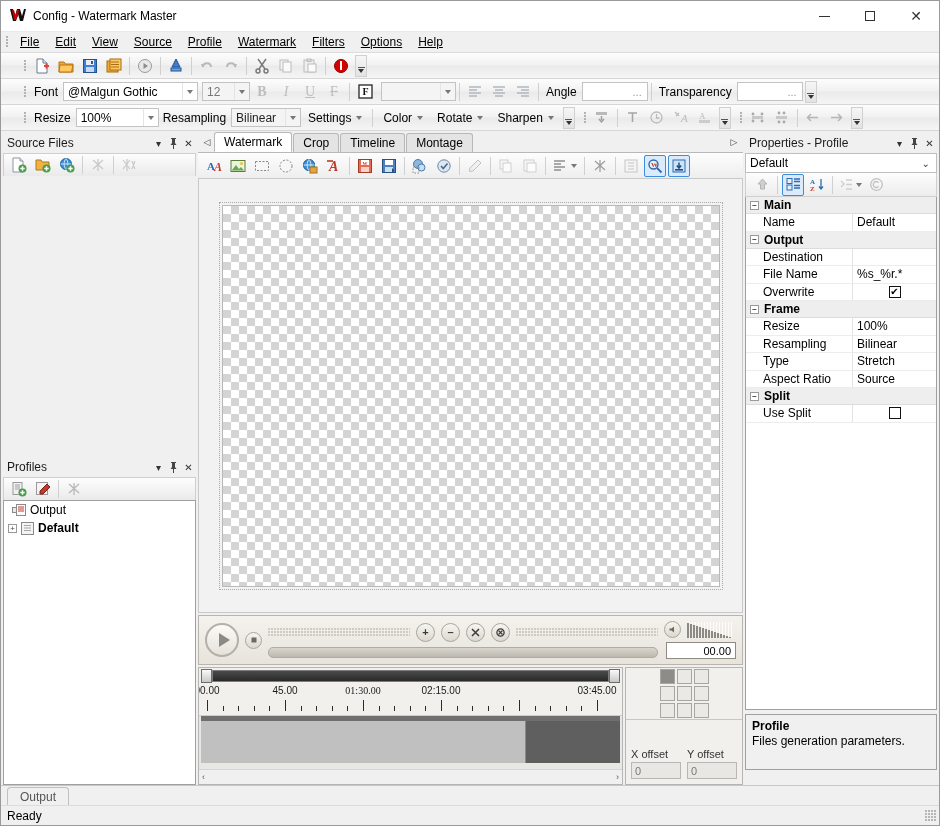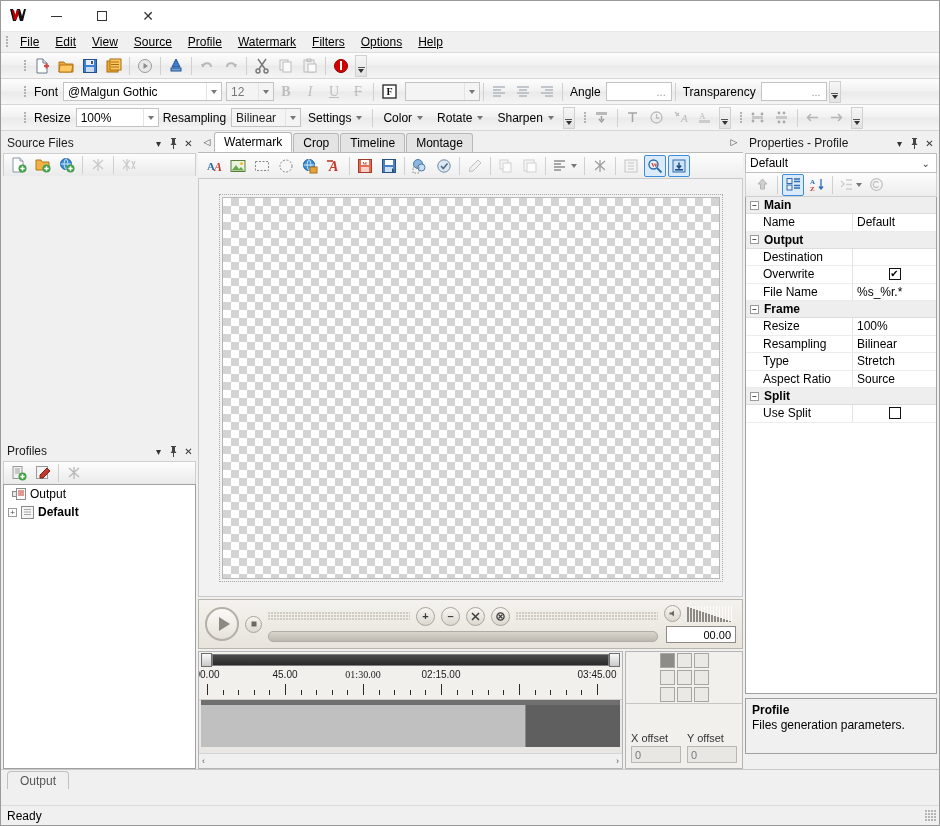--- a/index.html
+++ b/index.html
@@ -291,41 +291,42 @@
   }
   .otab {
     height: 18px; padding: 0 12px; display: flex; align-items: center;
     font-size: 12px; color: #555;
     background: #f0f0f0; border: 1px solid #c0c0c0; border-bottom: none;
     border-radius: 4px 4px 0 0;
   }
   .statusbar {
     height: 20px; flex: 0 0 20px; display: flex; align-items: center;
     padding-left: 6px; font-size: 12px; color: #000;
-    background: #f0f0f0; border-top: 1px solid #dcdcdc; margin-top: 16px;
+    background: #f0f0f0; border-top: 1px solid #dcdcdc;
   }
   .grip-corner {
     margin-left: auto; margin-right: 2px; width: 12px; height: 12px;
     background-image: radial-gradient(circle at 1px 1px, #b5b5b5 0.8px, transparent 1px);
     background-size: 3px 3px;
   }
   .ico { display: block; }
 </style>
 </head>
 <body>
 
 <div class="app">
 
   <div class="titlebar">
     <div class="title-icon">
       <svg width="18" height="18" viewBox="0 0 18 18">
         <path d="M1 2 L4 2 L6 9 L8 2 L11 2 L13 9 L15 2 L17 2 L14 14 L11 14 L9 7 L7 14 L4 14 Z" fill="#111"></path>
         <path d="M3 3 L5 3 L6.5 8 L8 3 L10 3 L9 9 L7 13 L5 13 Z" fill="#c00000"></path>
       </svg>
     </div>
+    <div class="title-text">Config - Watermark Master</div>
     <div class="win-btns">
       <div class="win-btn">
           <span class="glyph-min"></span>
         </div>
       <div class="win-btn">
           <span class="glyph-max"></span>
         </div>
       <div class="win-btn close">
           <span class="glyph-close">✕</span>
         </div>
@@ -432,21 +433,21 @@
     </div>
     <div class="overflow">
         <span class="bar"></span>
         <span class="tri"></span>
       </div>
   </div>
 
   <div class="toolbar tb-row2">
     <div class="grip"></div>
     <span class="tb-label">Font</span>
-    <div class="combo" style="width:159px">
+    <div class="combo" style="width:135px">
       <span>@Malgun Gothic</span>
       <span class="arrow">
           <i class="tri-down"></i>
         </span>
     </div>
     <div class="combo dis" style="width:48px;margin-left:4px">
       <span>12</span>
       <span class="arrow">
           <i class="tri-down"></i>
         </span>
@@ -1052,28 +1053,28 @@
           </div>
           <div class="pg-cat">
             <span class="exp-box">−</span>
             <span>Output</span>
           </div>
           <div class="pg-row">
             <div class="pg-name">Destination</div>
             <div class="pg-val"></div>
           </div>
           <div class="pg-row">
+            <div class="pg-name">File Name</div>
+            <div class="pg-val">%s_%r.*</div>
+          </div>
+          <div class="pg-row">
             <div class="pg-name">Overwrite</div>
             <div class="pg-val ctr">
               <span class="chk">✔</span>
             </div>
-          </div>
-          <div class="pg-row">
-            <div class="pg-name">File Name</div>
-            <div class="pg-val">%s_%r.*</div>
           </div>
           <div class="pg-cat">
             <span class="exp-box">−</span>
             <span>Frame</span>
           </div>
           <div class="pg-row">
             <div class="pg-name">Resize</div>
             <div class="pg-val">100%</div>
           </div>
           <div class="pg-row">

